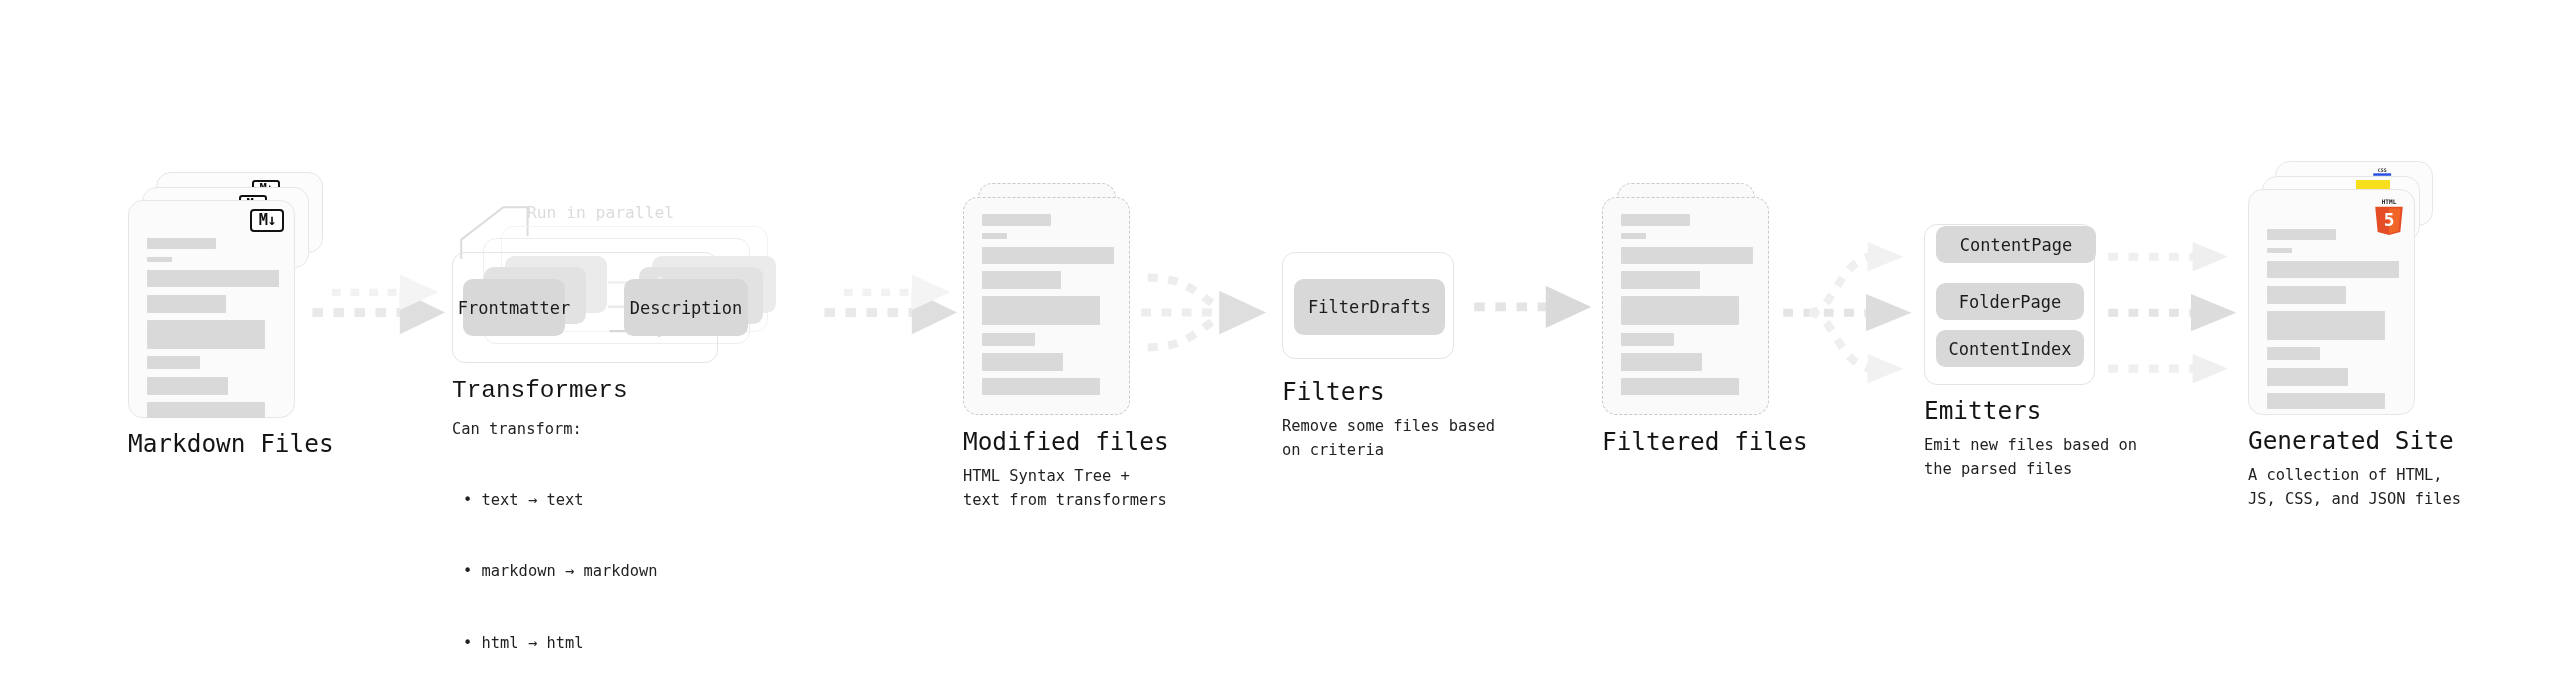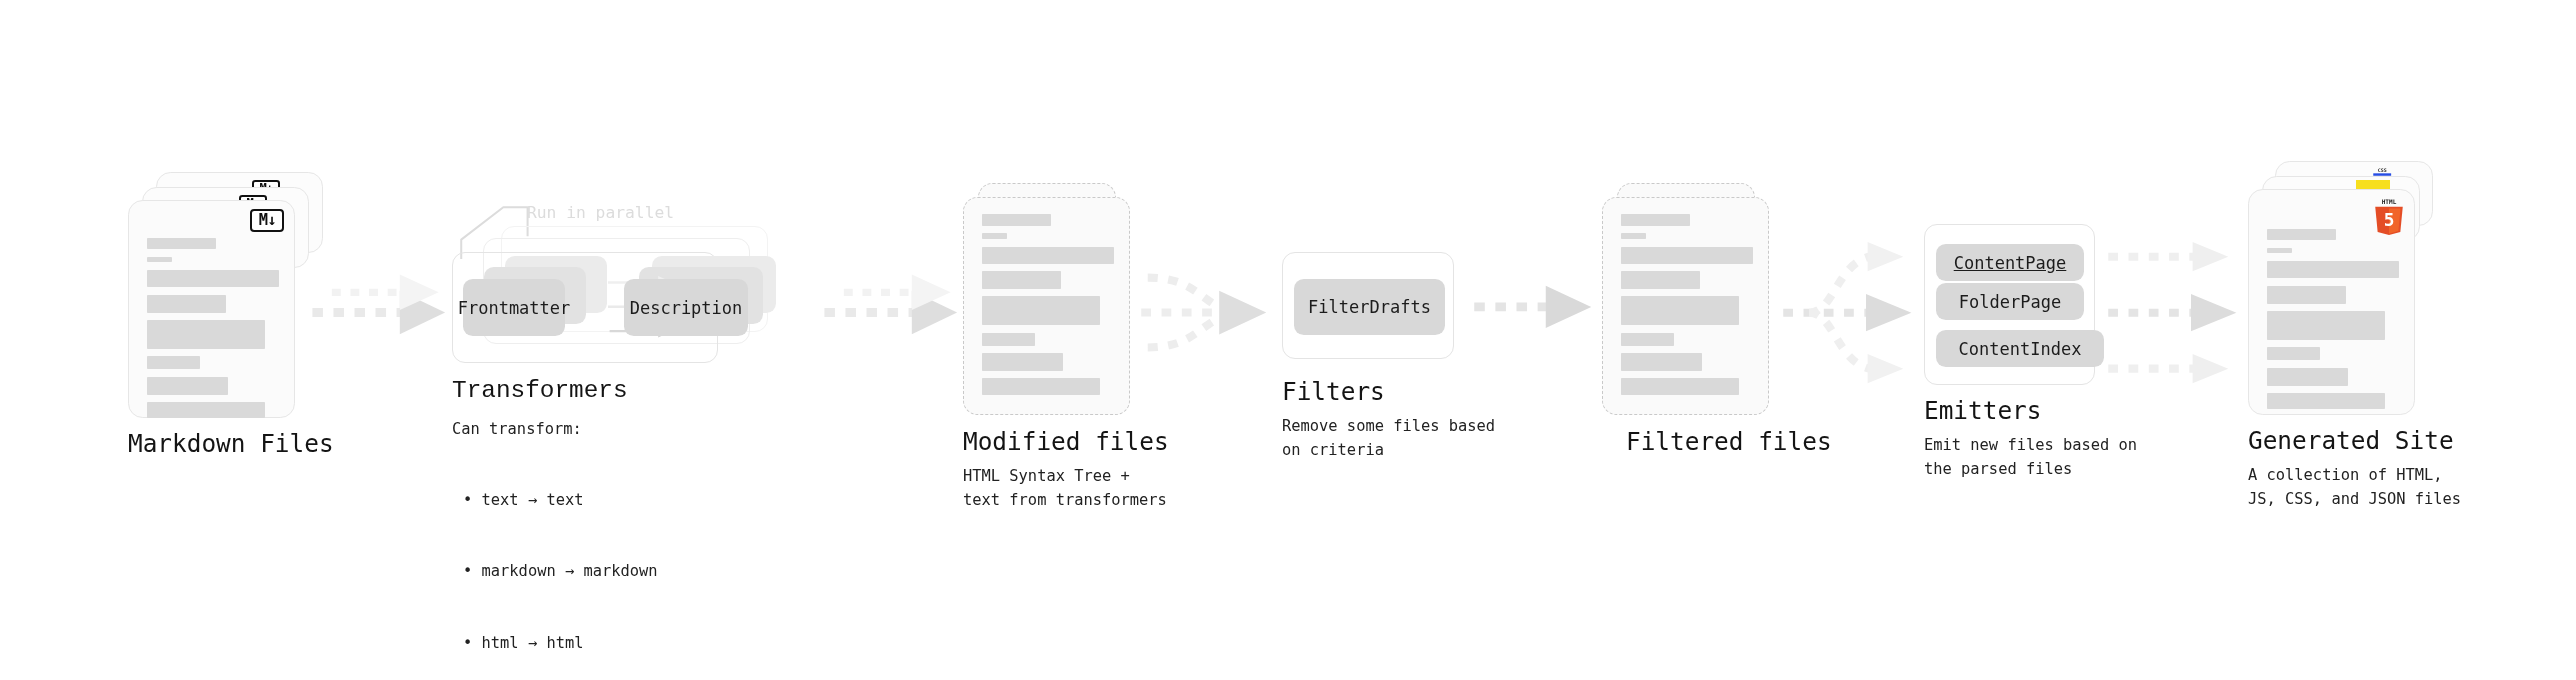--- a/index.html
+++ b/index.html
@@ -243,41 +243,41 @@
         <div class="ln" style="width:19%; height:5.7px; margin-bottom:8.1px;"></div>
         <div class="ln" style="width:100%; height:17px;"></div>
         <div class="ln" style="width:60%; height:18px;"></div>
         <div class="ln" style="width:89%; height:29px;"></div>
         <div class="ln" style="width:40%; height:13px;"></div>
         <div class="ln" style="width:61%; height:18px;"></div>
         <div class="ln" style="width:89%; height:16.3px;"></div>
       </div>
     </div>
 
-    <div class="title" style="left:1602px; top:427px;margin-left:24px;">Filtered files</div>
+    <div class="title" style="left:1602px; top:427px;">Filtered files</div>
   </div>
 
   <svg class="abs" style="left:1780px; top:232px;" width="146" height="163" viewBox="0 0 180 200">
     <g stroke="#e4e4e4" stroke-width="10" stroke-dasharray="12 13" fill="none">
       <path d="M4 99 H108"></path>
     </g>
     <g stroke="#efefef" stroke-width="10" stroke-dasharray="12 13" fill="none">
       <path d="M36 99 C 66 99, 70 40, 110 30"></path>
       <path d="M36 99 C 66 99, 70 158, 110 168"></path>
     </g>
     <polygon points="106,76 162,99 106,122" fill="#dcdcdc"></polygon>
     <polygon points="108,12 152,30 108,48" fill="#f1f1f1"></polygon>
     <polygon points="108,150 152,168 108,186" fill="#f1f1f1"></polygon>
   </svg>
 
   <div>
     <div class="groupbox" style="left:1924px; top:224px; width:171px; height:161px;"></div>
-    <div class="chip" style="left:1936px; top:244px; width:148px; height:37px;text-decoration:underline;">ContentPage</div>
+    <div class="chip" style="left:1936px; top:226px; width:160px; height:37px;">ContentPage</div>
     <div class="chip" style="left:1936px; top:283px; width:148px; height:37px;">FolderPage</div>
-    <div class="chip" style="left:1936px; top:330px; width:168px; height:37px;">ContentIndex</div>
+    <div class="chip" style="left:1936px; top:330px; width:148px; height:37px;">ContentIndex</div>
 
     <div class="title" style="left:1924px; top:396px;text-align:right;">Emitters</div>
     <div class="sub" style="left:1924px; top:434px;">Emit new files based on
 the parsed files</div>
   </div>
 
   <svg class="abs" style="left:2105px; top:232px;" width="146" height="163" viewBox="0 0 180 200">
     <g stroke="#e4e4e4" stroke-width="10" stroke-dasharray="12 13" fill="none">
       <path d="M4 99 H108"></path>
     </g>

